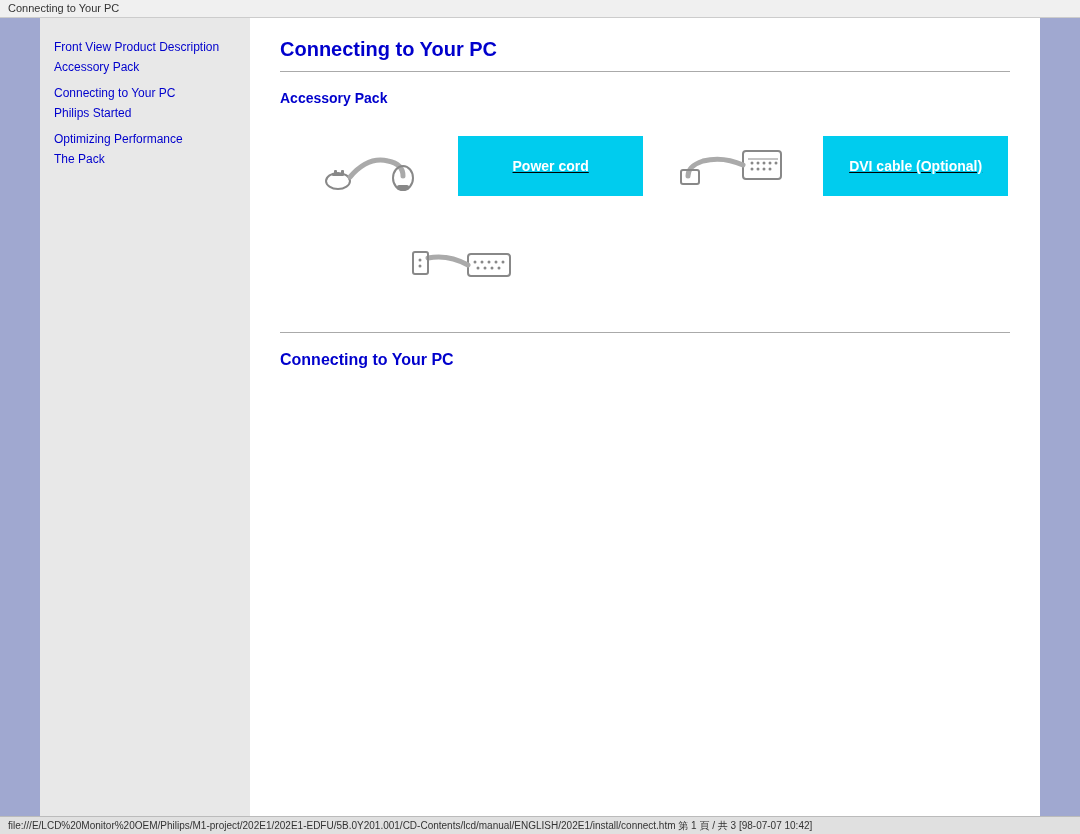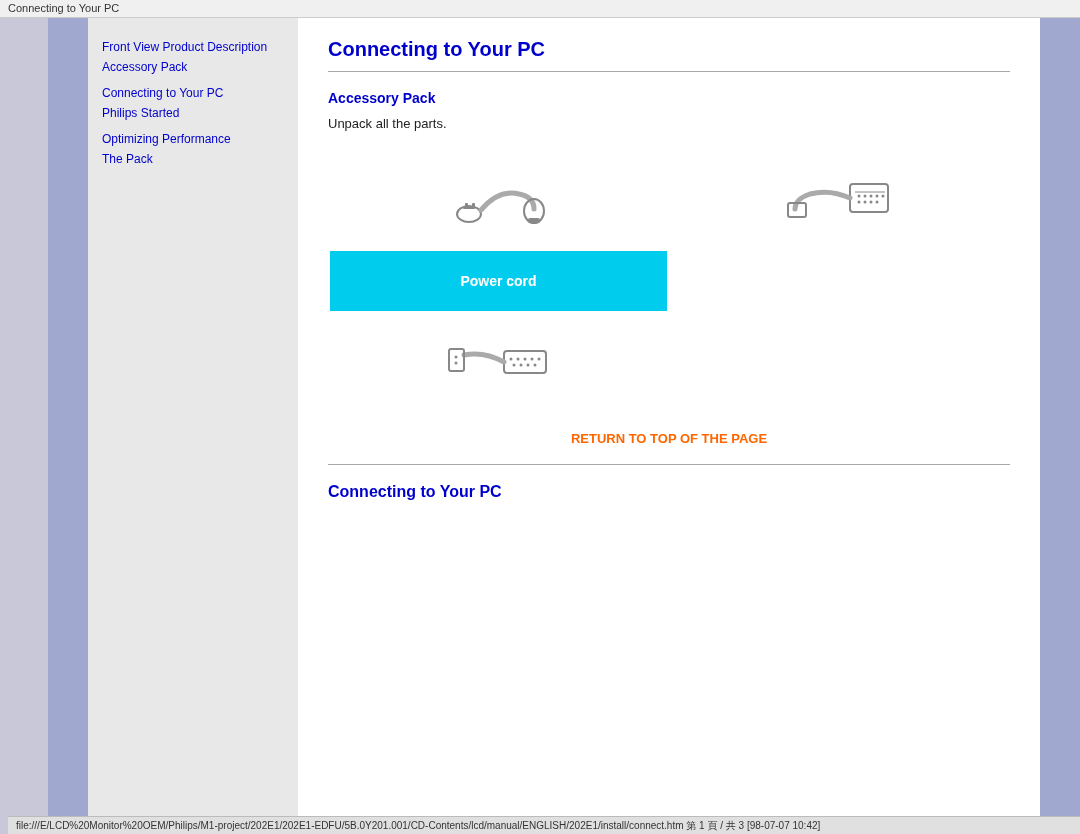--- a/index.html
+++ b/index.html
@@ -21,21 +21,20 @@
       height: 18px;
       position: absolute;
       top: 0; left: 0; right: 0;
     }
     .main-layout {
       position: absolute;
       top: 18px;
       left: 0; right: 0;
       bottom: 18px;
       display: flex;
-      padding-left: 48px;
     }
     .left-accent {
       width: 40px;
       background: #a0a8d0;
     }
     .sidebar {
       width: 210px;
       background: #e8e8e8;
       padding: 20px 14px;
     }
@@ -81,22 +80,23 @@
       margin-bottom: 18px;
     }
     .items-grid {
       display: grid;
       grid-template-columns: 1fr 1fr;
       gap: 0;
       margin-bottom: 16px;
     }
     .item-cell {
       display: flex;
-      flex-direction: column;
+      flex-direction: row;
       align-items: center;
+      text-decoration: underline;
     }
     .item-image {
       width: 100%;
       height: 100px;
       display: flex;
       align-items: center;
       justify-content: center;
       background: #fff;
     }
     .item-label {
@@ -120,21 +120,21 @@
       display: block;
     }
     h2.section-title-2 {
       color: #0000cc;
       font-size: 16px;
       font-weight: bold;
       margin-top: 10px;
     }
     .status-bar {
       position: absolute;
-      bottom: 0; left: 8px; right: 0;
+      bottom: 0; left: 0; right: 0;
       height: 18px;
       background: #e0e0e0;
       border-top: 1px solid #bbb;
       font-size: 10px;
       color: #333;
       padding: 2px 8px;
       white-space: nowrap;
       overflow: hidden;
     }
     
@@ -166,21 +166,20 @@
       <a>Optimizing Performance</a>
       <a>The Pack</a>
     </div>
   </div>
 
   <div class="content-area">
     <h1 class="page-title">Connecting to Your PC</h1>
     <hr>
 
     <h2 class="section-title">Accessory Pack</h2>
-    <p class="unpack-text">Unpack all the parts.</p>
 
     <div class="items-grid">
 
       <div class="item-cell">
         <div class="item-image">
           <svg class="icon-svg" viewBox="0 0 120 80">
             <ellipse cx="30" cy="55" rx="12" ry="8" fill="none" stroke="#888" stroke-width="2"></ellipse>
             <rect x="24" y="47" width="12" height="3" rx="1" fill="#888"></rect>
             <rect x="26" y="44" width="3" height="5" rx="1" fill="#888"></rect>
             <rect x="33" y="44" width="3" height="5" rx="1" fill="#888"></rect>
@@ -203,20 +202,21 @@
             <circle cx="97" cy="37" r="1.5" fill="#888"></circle>
             <circle cx="79" cy="43" r="1.5" fill="#888"></circle>
             <circle cx="85" cy="43" r="1.5" fill="#888"></circle>
             <circle cx="91" cy="43" r="1.5" fill="#888"></circle>
             <circle cx="97" cy="43" r="1.5" fill="#888"></circle>
             <circle cx="103" cy="37" r="1.5" fill="#888"></circle>
             <path d="M70 39 Q50 30 30 35 Q15 40 15 50" fill="none" stroke="#aaa" stroke-width="5" stroke-linecap="round"></path>
             <rect x="8" y="44" width="18" height="14" rx="2" fill="none" stroke="#888" stroke-width="2"></rect>
           </svg>
         </div>
+        <div class="item-label">DVI cable (Optional)</div>
       </div>
 
       <div class="item-cell">
         <div class="item-image">
           <svg class="icon-svg" viewBox="0 0 120 80">
             <rect x="65" y="28" width="42" height="22" rx="3" fill="none" stroke="#888" stroke-width="2"></rect>
             <circle cx="72" cy="36" r="1.5" fill="#888"></circle>
             <circle cx="79" cy="36" r="1.5" fill="#888"></circle>
             <circle cx="86" cy="36" r="1.5" fill="#888"></circle>
             <circle cx="93" cy="36" r="1.5" fill="#888"></circle>
@@ -228,21 +228,20 @@
             <path d="M65 39 Q45 28 25 32" fill="none" stroke="#aaa" stroke-width="5" stroke-linecap="round"></path>
             <rect x="10" y="26" width="15" height="22" rx="2" fill="none" stroke="#888" stroke-width="2"></rect>
             <circle cx="17" cy="34" r="1.5" fill="#888"></circle>
             <circle cx="17" cy="40" r="1.5" fill="#888"></circle>
           </svg>
         </div>
       </div>
 
     </div>
 
-    <a class="return-link">RETURN TO TOP OF THE PAGE</a>
 
     <hr>
 
     <h2 class="section-title-2">Connecting to Your PC</h2>
   </div>
 
   <div class="right-accent"></div>
 </div>
 
 <div class="status-bar">

